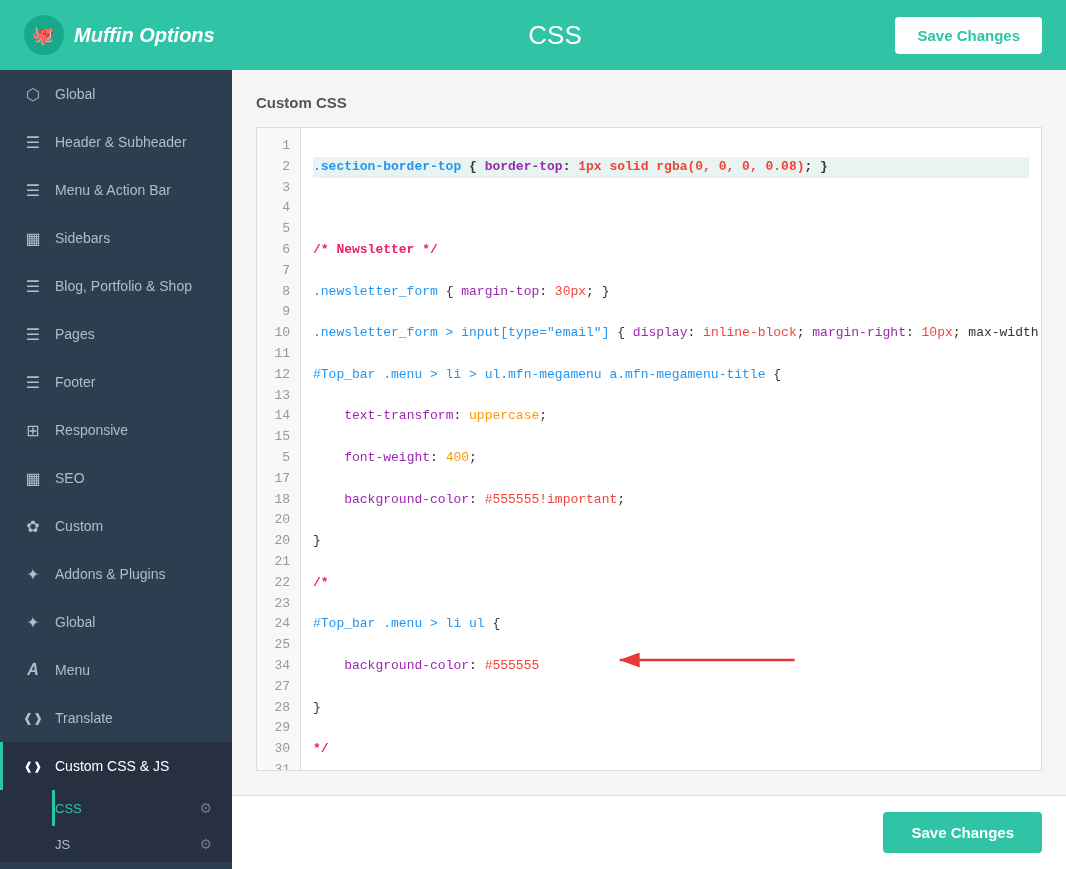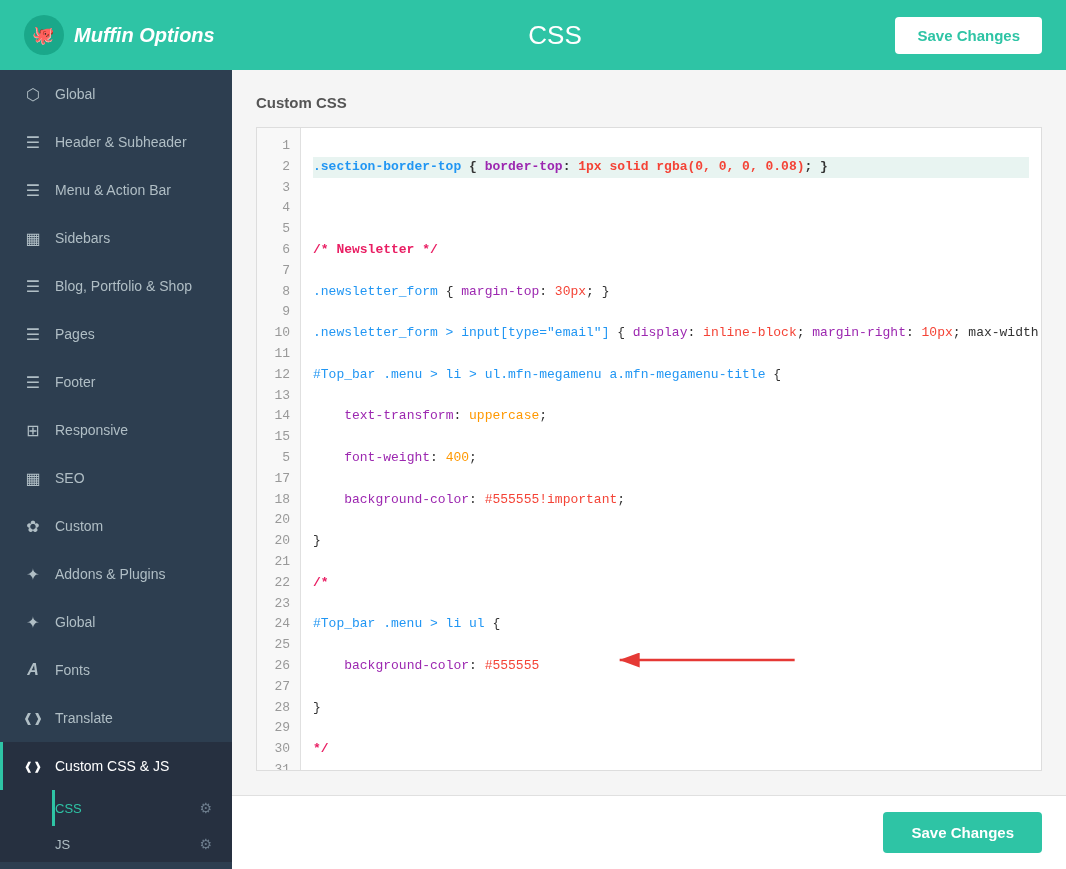--- a/index.html
+++ b/index.html
@@ -161,21 +161,21 @@
     <div class="sidebar-item">
       <span class="icon">✦</span>
       <span>Addons &amp; Plugins</span>
     </div>
     <div class="sidebar-item">
       <span class="icon">✦</span>
       <span>Global</span>
     </div>
     <div class="sidebar-item">
       <span class="icon" style="font-style:italic;font-weight:bold;">A</span>
-      <span>Fonts</span>
+      <span>Menu</span>
     </div>
     <div class="sidebar-item">
       <span class="icon" style="font-size:12px;">❰❱</span>
       <span>Translate</span>
     </div>
     <div class="sidebar-item active">
       <span class="icon" style="font-size:11px;">❰❱</span>
       <span>Custom CSS &amp; JS</span>
     </div>
     <div class="sidebar-sub">
@@ -219,21 +219,21 @@
           <span>5</span>
             <span>17</span>
             <span>18</span>
             <span>20</span>
             <span>20</span>
           <span>21</span>
             <span>22</span>
             <span>23</span>
             <span>24</span>
             <span>25</span>
-          <span>26</span>
+          <span>34</span>
             <span>27</span>
             <span>28</span>
             <span>29</span>
             <span>30</span>
           <span>31</span>
         </div>
 
         <div class="code-area">
 <span class="code-line highlighted"><span class="c-selector">.section-border-top</span> { <span class="c-property">border-top</span>: <span class="c-value">1px solid rgba(0, 0, 0, 0.08)</span>; }</span>
 <span class="code-line"> </span>

